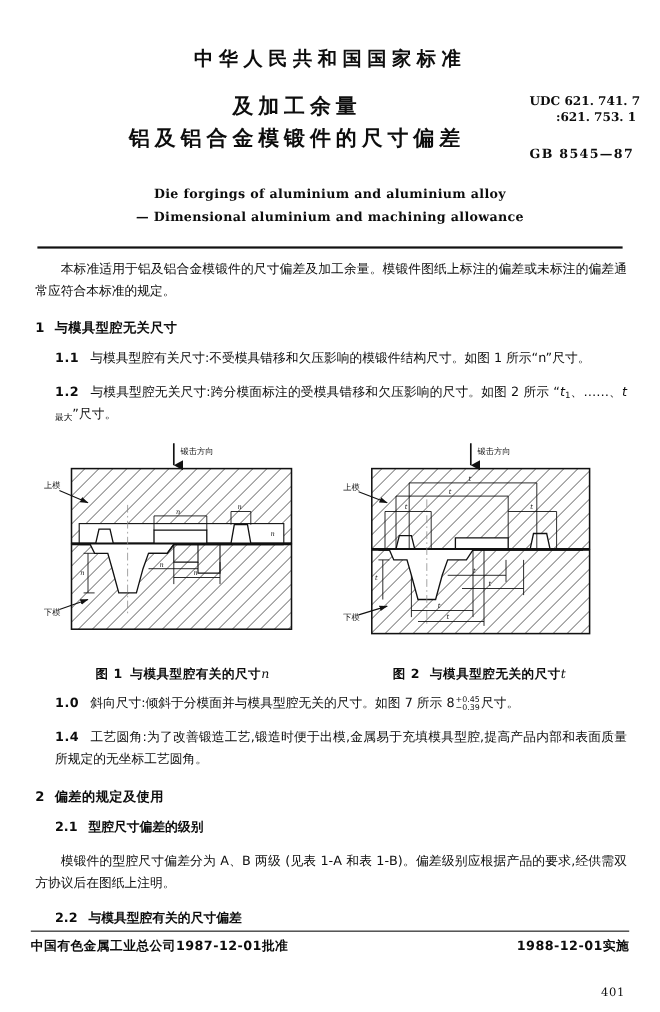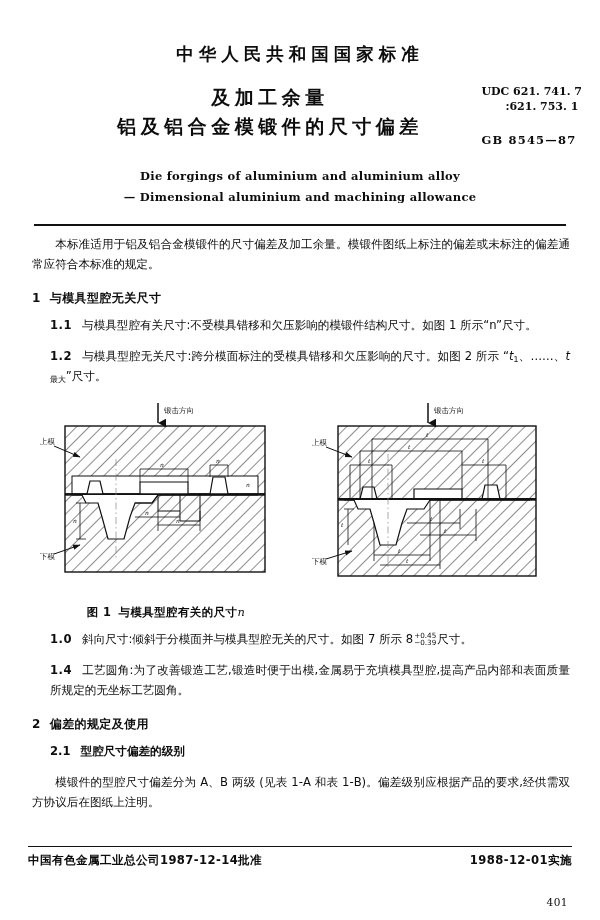--- a/index.html
+++ b/index.html
@@ -361,47 +361,53 @@
           <text x="88" y="154" font-size="6" font-style="italic" font-family="DejaVu Serif, serif" fill="#111">t</text>
           <text x="96" y="164" font-size="6" font-style="italic" font-family="DejaVu Serif, serif" fill="#111">t</text>
           <text x="120" y="122" font-size="6" font-style="italic" font-family="DejaVu Serif, serif" fill="#111">t</text>
           <text x="134" y="134" font-size="6" font-style="italic" font-family="DejaVu Serif, serif" fill="#111">t</text>
 
           <line x1="16" y1="48" x2="42" y2="58" stroke="#111" stroke-width="1" marker-end="url(#lead2)"></line>
           <text x="2" y="46" font-size="7.5" font-family="DejaVu Sans, sans-serif" fill="#111">上模</text>
           <line x1="16" y1="160" x2="42" y2="152" stroke="#111" stroke-width="1" marker-end="url(#lead2)"></line>
           <text x="2" y="165" font-size="7.5" font-family="DejaVu Sans, sans-serif" fill="#111">下模</text>
         </svg>
+        <div class="caption">
+          <span class="cnum2">图 2</span><span>与模具型腔无关的尺寸</span><span class="sym">t</span>
+        </div>
       </div>
     </div>
 
     <p class="sub">
       <span class="num">1.0</span><span class="hang">斜向尺寸:倾斜于分模面并与模具型腔无关的尺寸。如图 7 所示 8</span><span class="frac"><span style="display:block">+0.45</span><span style="display:block">−0.39</span></span><span>尺寸。</span>
     </p>
 
     <p class="sub">
       <span class="num">1.4</span><span class="hang">工艺圆角:为了改善锻造工艺,锻造时便于出模,金属易于充填模具型腔,提高产品内部和表面质量所规定的无坐标工艺圆角。</span>
     </p>
 
     <h2 class="sec">
       <span class="num">2</span><span>偏差的规定及使用</span>
     </h2>
 
     <p class="subhead">
       <span class="num">2.1</span><span>型腔尺寸偏差的级别</span>
     </p>
     <p class="para">模锻件的型腔尺寸偏差分为 A、B 两级 (见表 1-A 和表 1-B)。偏差级别应根据产品的要求,经供需双方协议后在图纸上注明。</p>
 
+    <p class="subhead">
+      <span class="num">2.2</span><span>与模具型腔有关的尺寸偏差</span>
+    </p>
   </div>
 
   <div class="footer-wrap">
     <div class="rule-bot"></div>
     <div class="footer">
       <div>
-        <span>中国有色金属工业总公司</span><span>1987-12-14</span><span>批准</span>
+        <span>中国有色金属工业总公司</span><span>1987-12-01</span><span>批准</span>
       </div>
       <div>
         <span>1988-12-01</span><span>实施</span>
       </div>
     </div>
   </div>
 
   <div class="pageno">401</div>
 </div>
 

